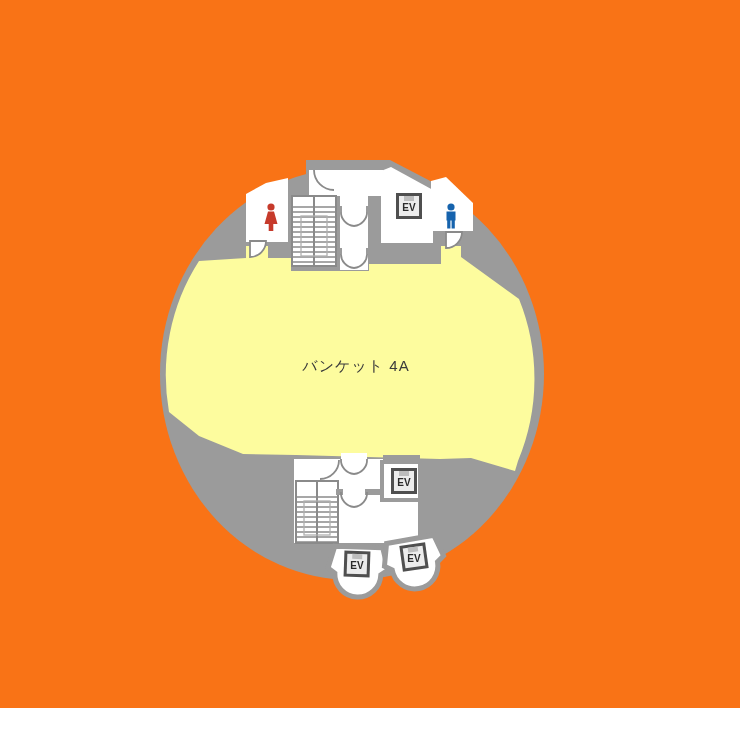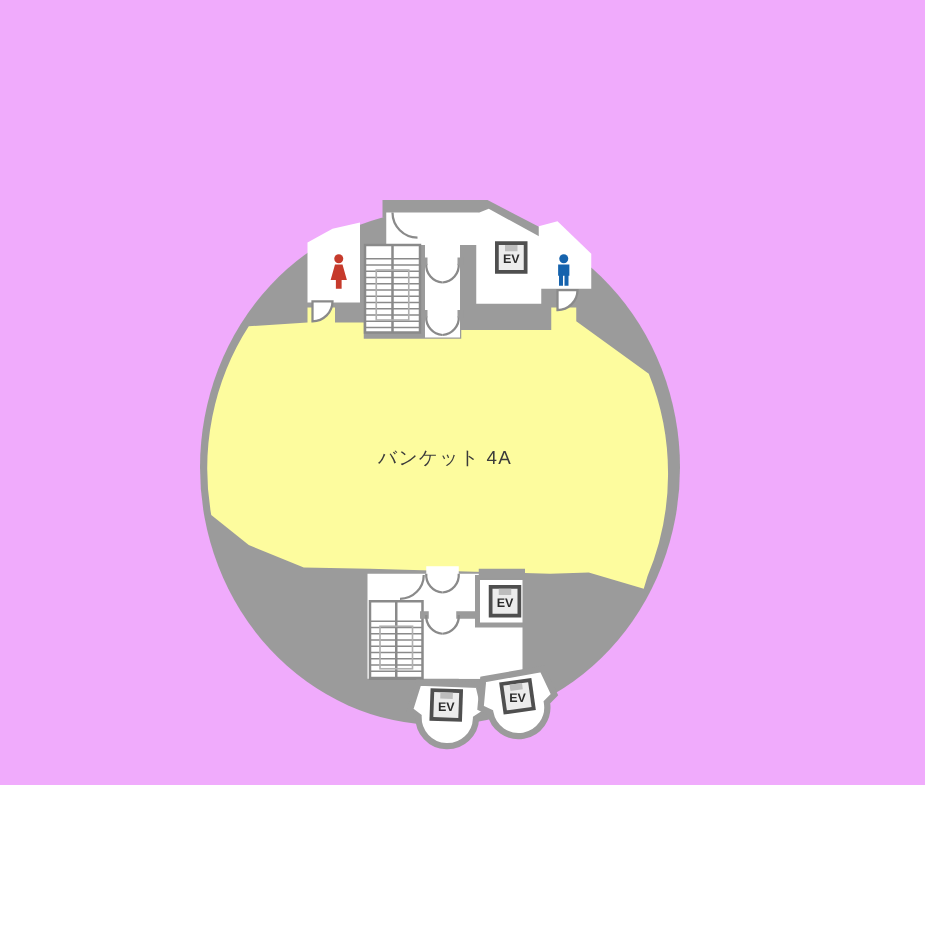--- a/index.html
+++ b/index.html
@@ -1,17 +1,17 @@
 <!DOCTYPE html>
 <html><head>
 <meta charset="utf-8">
 <style>
   html,body{margin:0;padding:0;background:#ffffff;}
   .canvas{
-    width:740px;height:628px;position:relative;background:#f0abfc;
+    width:740px;height:708px;position:relative;background:#f97316;
     font-family:"Liberation Sans", sans-serif;
   }
   svg text{font-family:"Liberation Sans","DejaVu Sans",sans-serif;}
   .banquet-label{font-size:15px;fill:#3b3b3b;letter-spacing:1px;}
   .ev-label{font-size:10px;font-weight:bold;fill:#2b2b2b;}
 </style>
 </head>
 <body>
 
 <div class="canvas">

